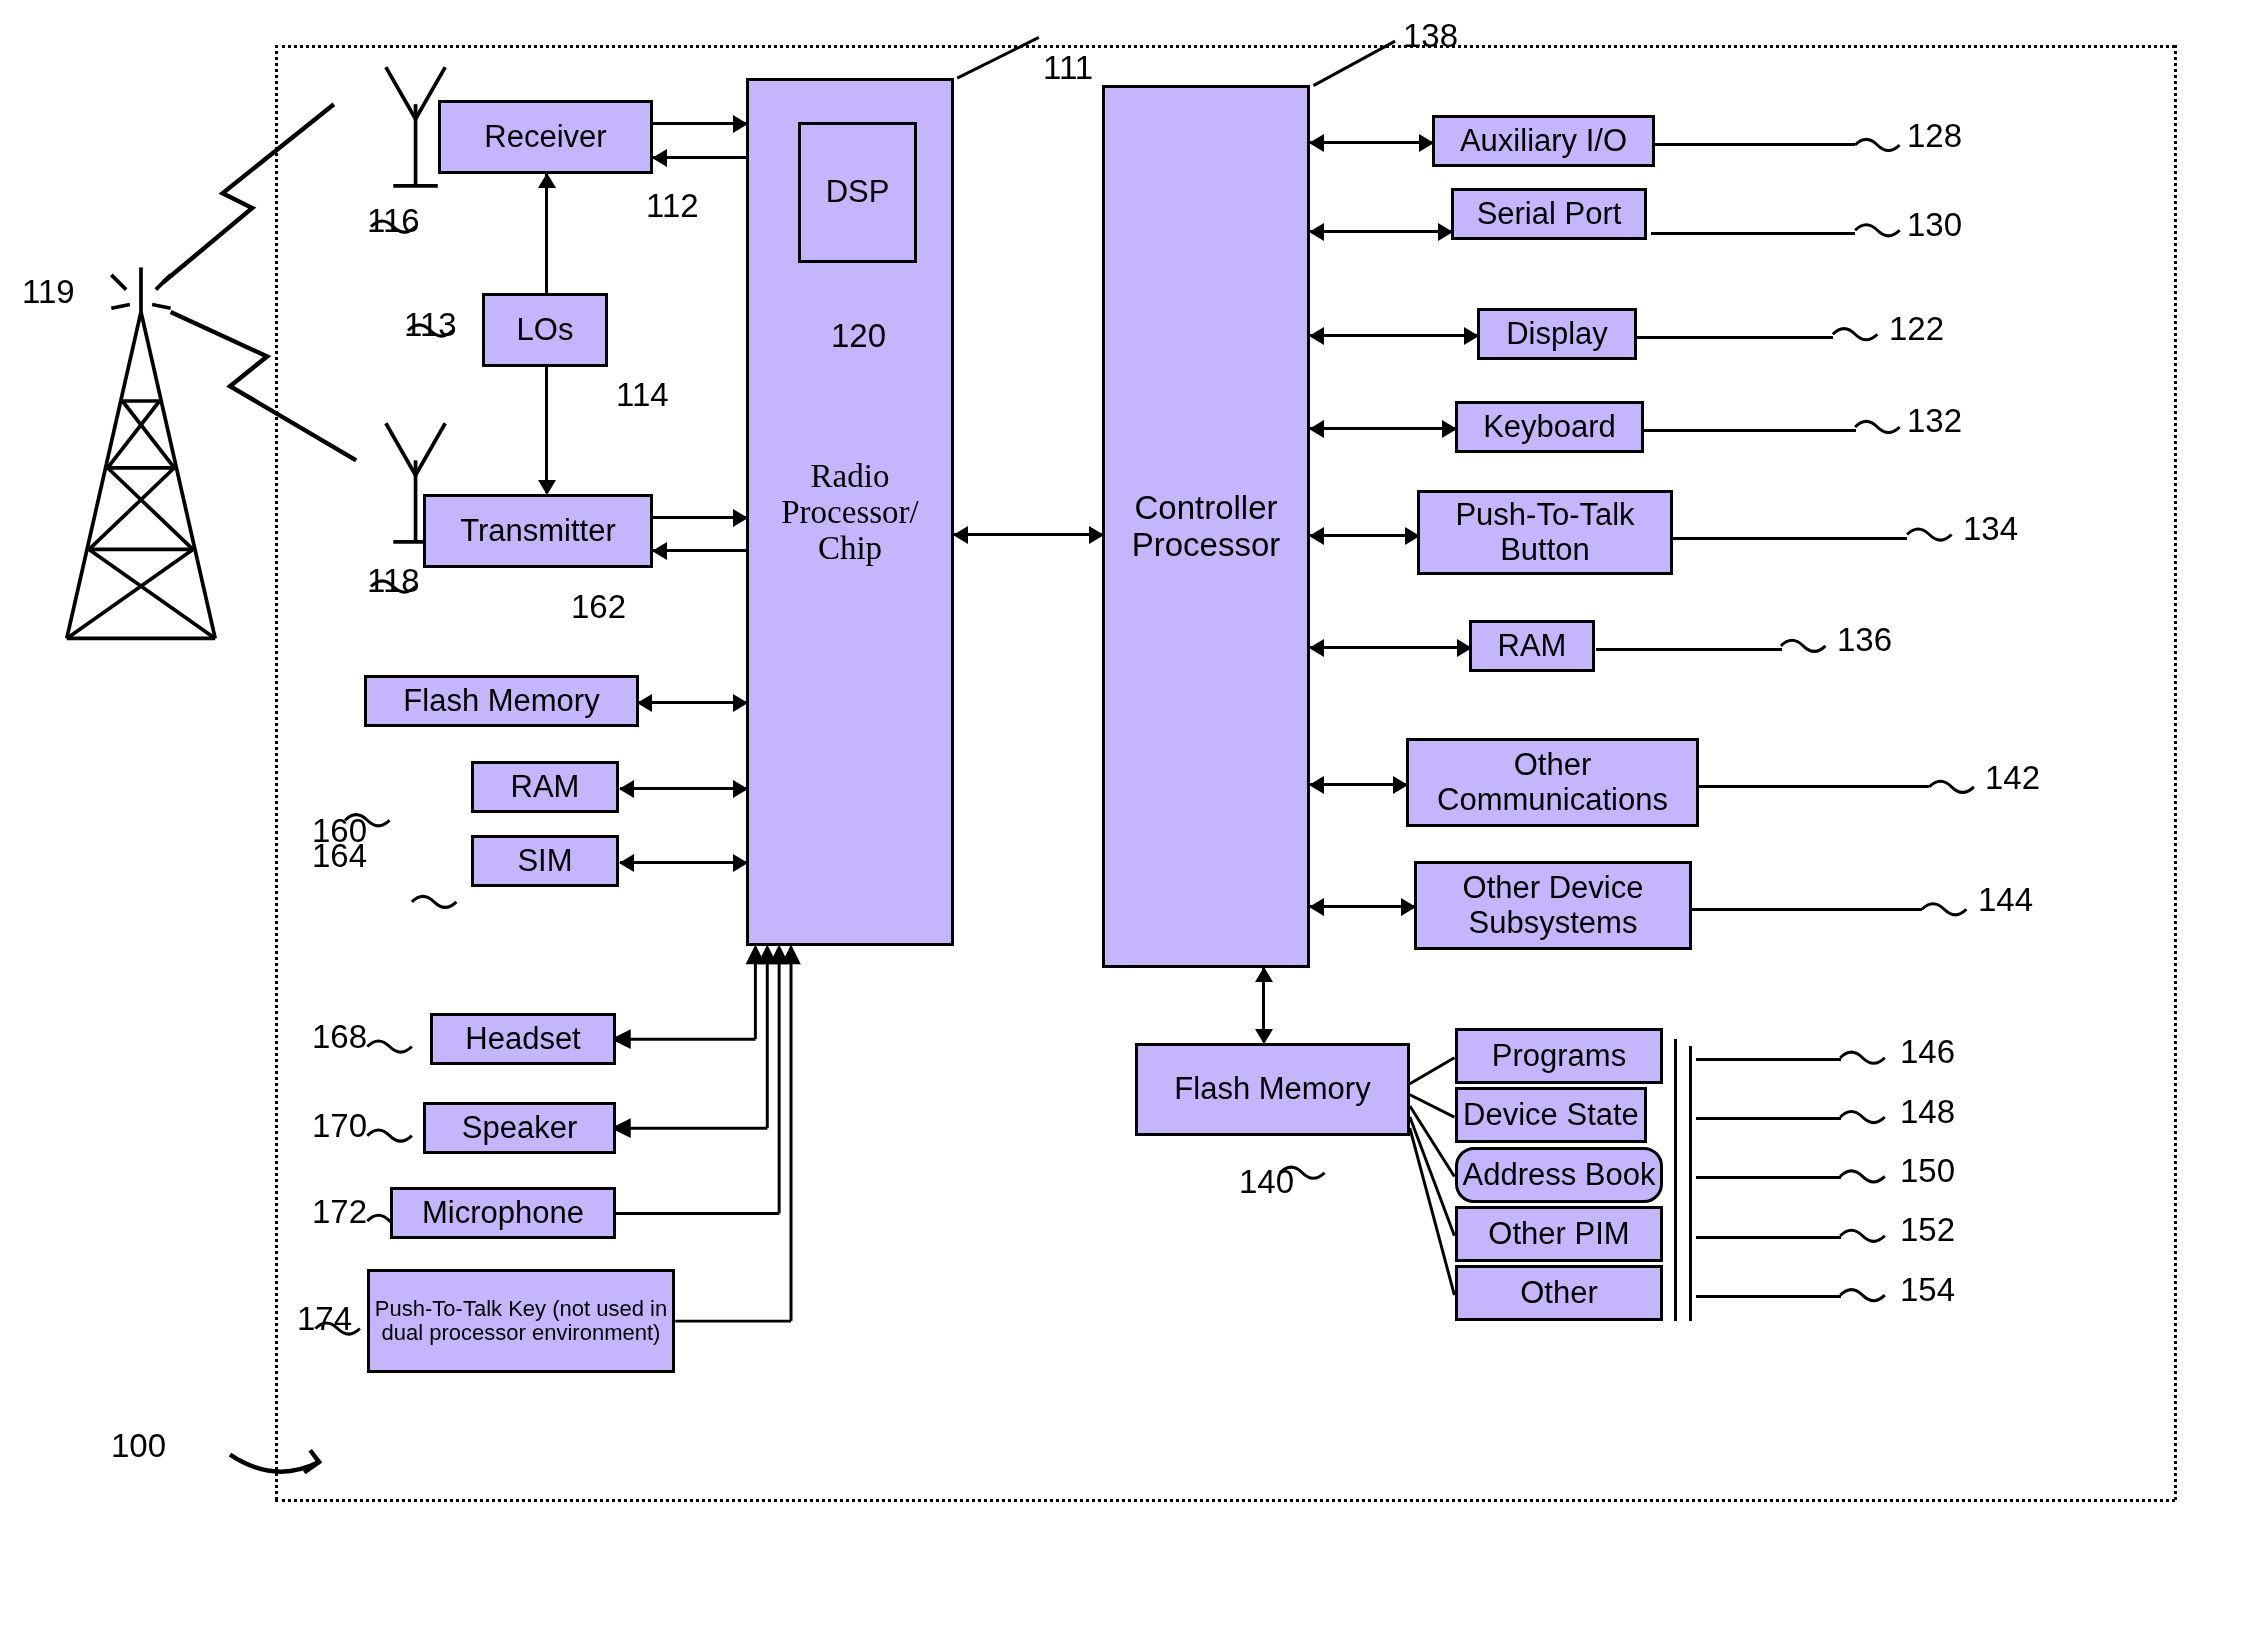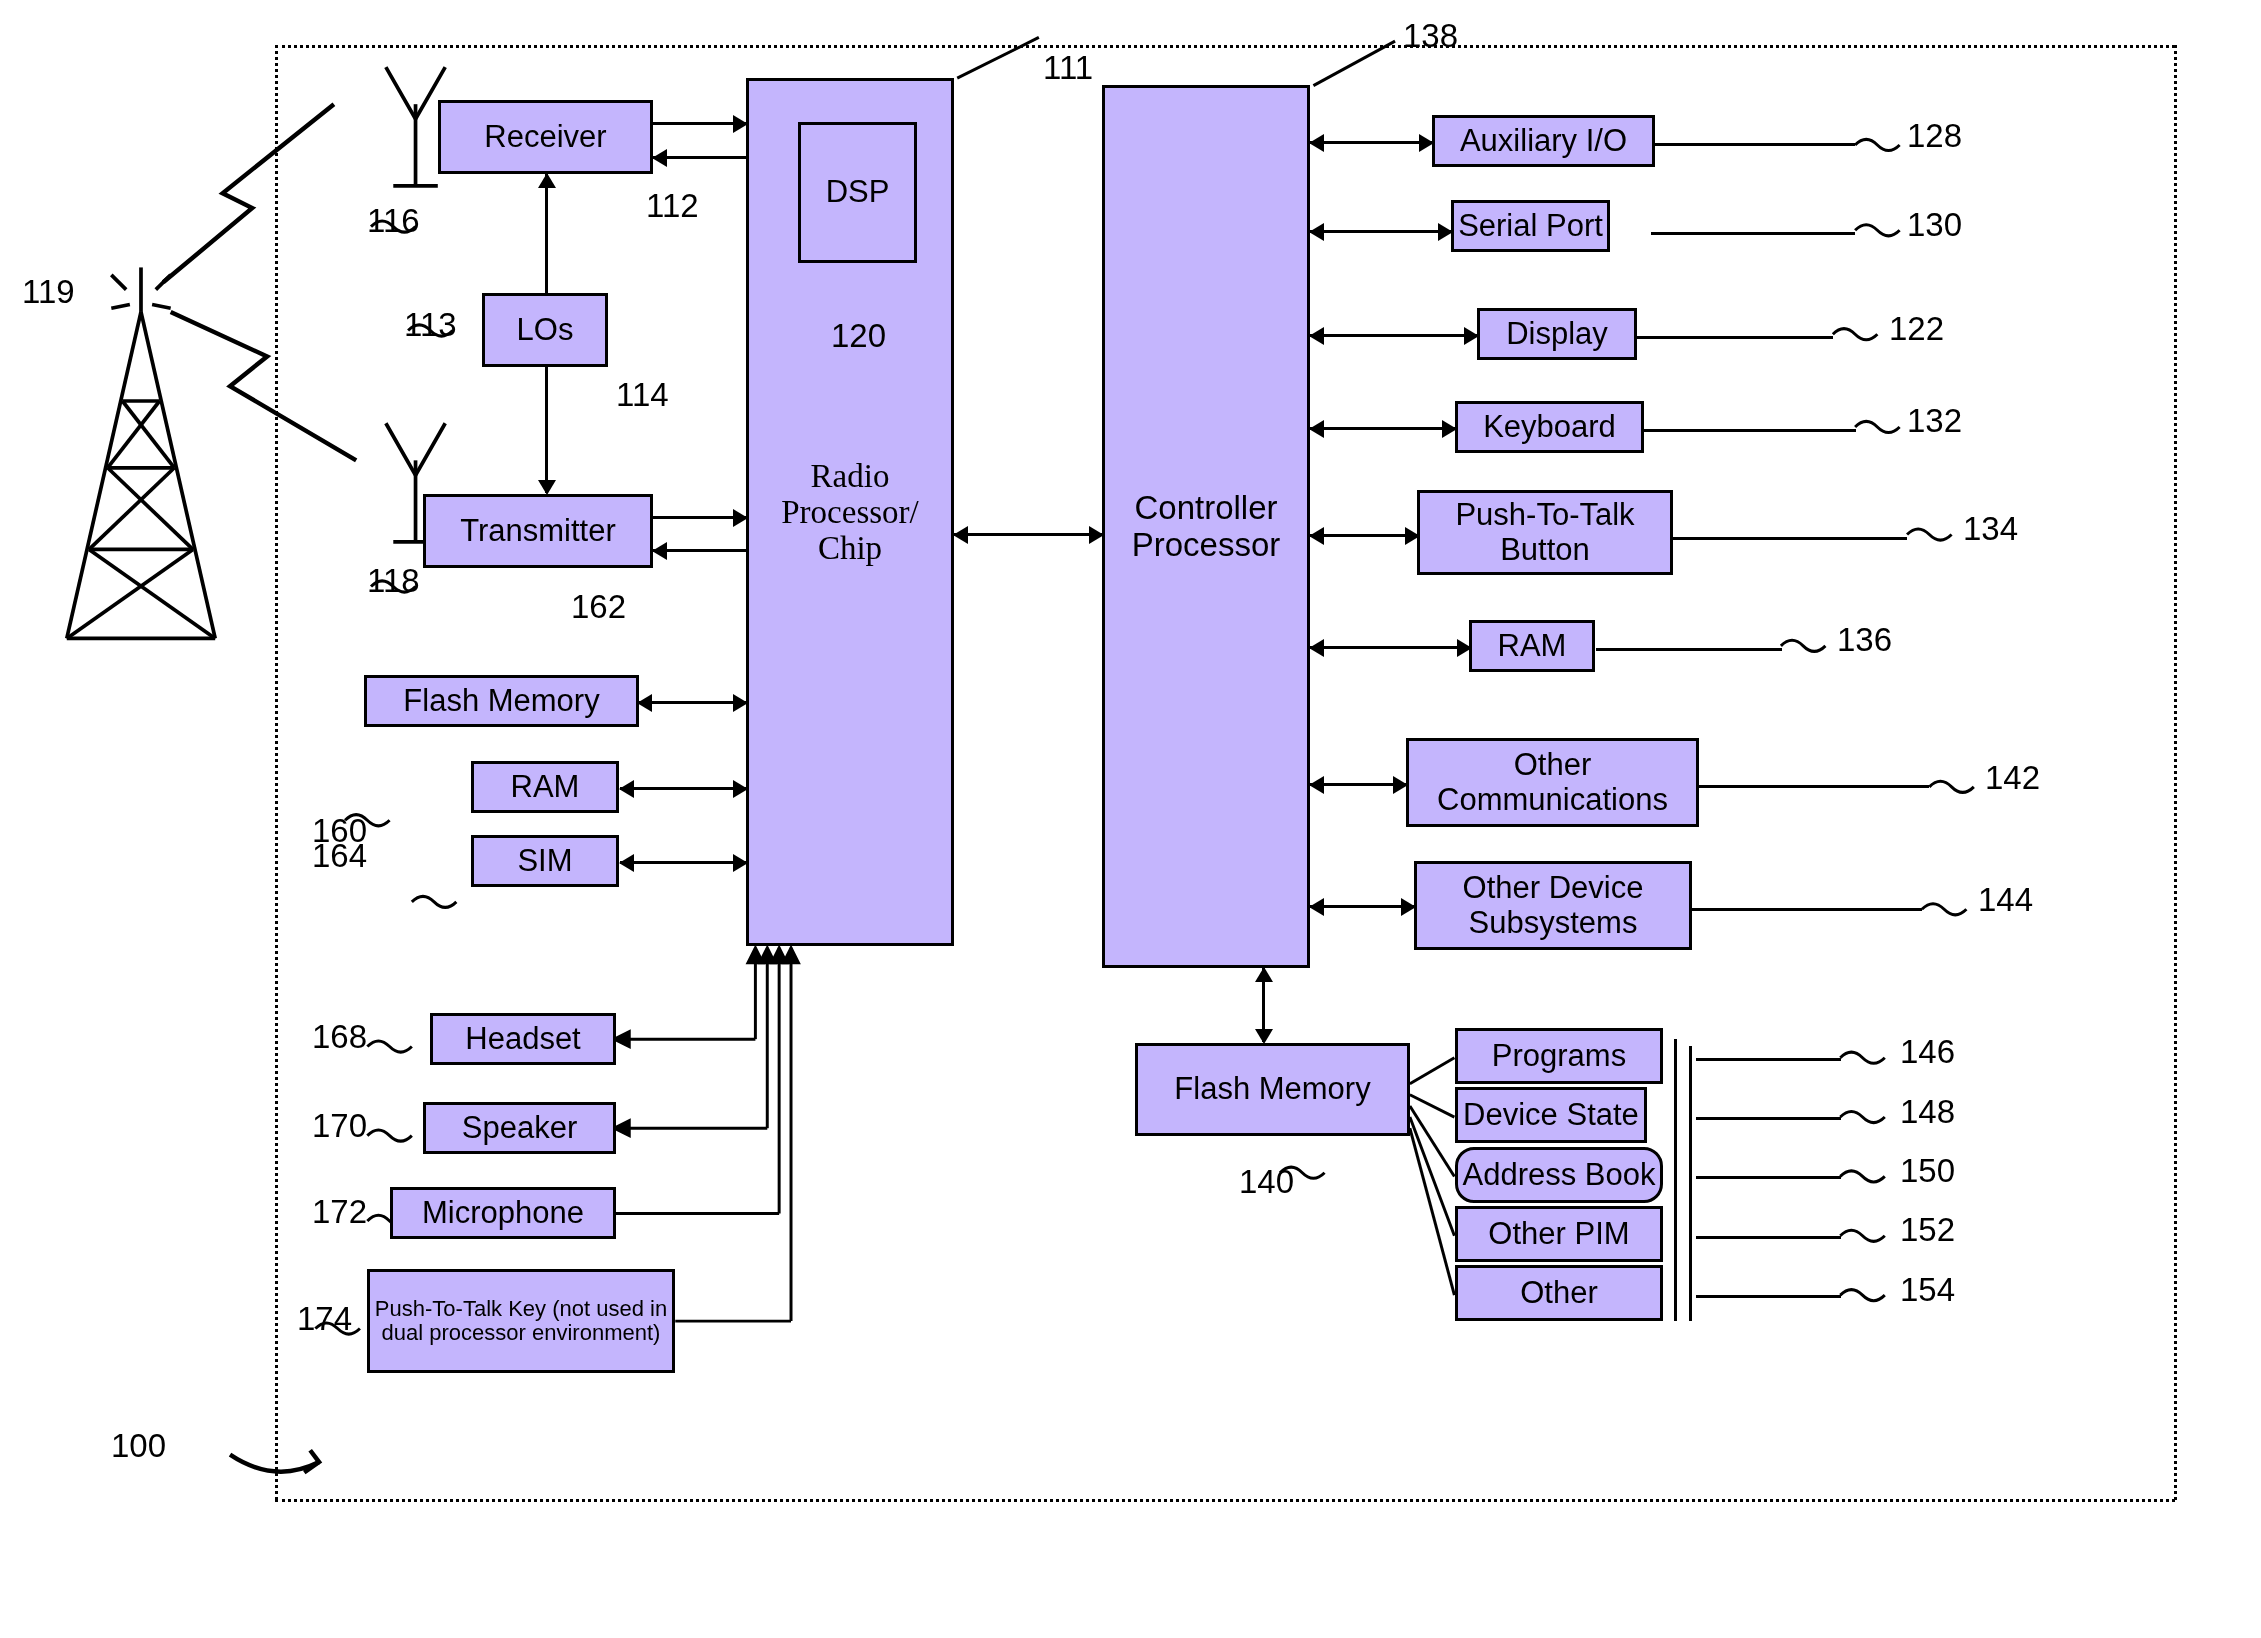--- a/index.html
+++ b/index.html
@@ -218,21 +218,21 @@
 <div class="box" style="top:675px; left:364px; width:275px; height:52px;">Flash Memory</div>
 <div class="box" style="top:761px; left:471px; width:148px; height:52px;">RAM</div>
 <div class="box" style="top:835px; left:471px; width:148px; height:52px;">SIM</div>
 
 <div class="box" style="top:1013px; left:430px; width:186px; height:52px;">Headset</div>
 <div class="box" style="top:1102px; left:423px; width:193px; height:52px;">Speaker</div>
 <div class="box" style="top:1187px; left:390px; width:226px; height:52px;">Microphone</div>
 <div class="box small" style="top:1269px; left:367px; width:308px; height:104px;">Push-To-Talk Key (not used in dual processor environment)</div>
 
 <div class="box" style="top:115px; left:1432px; width:223px; height:52px;">Auxiliary I/O</div>
-<div class="box" style="top:200px; left:1451px; width:159px; height:52px;">Serial Port</div>
+<div class="box" style="top:188px; left:1451px; width:196px; height:52px;">Serial Port</div>
 <div class="box" style="top:308px; left:1477px; width:160px; height:52px;">Display</div>
 <div class="box" style="top:401px; left:1455px; width:189px; height:52px;">Keyboard</div>
 <div class="box" style="top:490px; left:1417px; width:256px; height:85px; white-space:pre-line;">Push-To-Talk
 Button</div>
 <div class="box" style="top:620px; left:1469px; width:126px; height:52px;">RAM</div>
 <div class="box" style="top:738px; left:1406px; width:293px; height:89px; white-space:pre-line;">Other
 Communications</div>
 <div class="box" style="top:861px; left:1414px; width:278px; height:89px; white-space:pre-line;">Other Device
 Subsystems</div>
 

